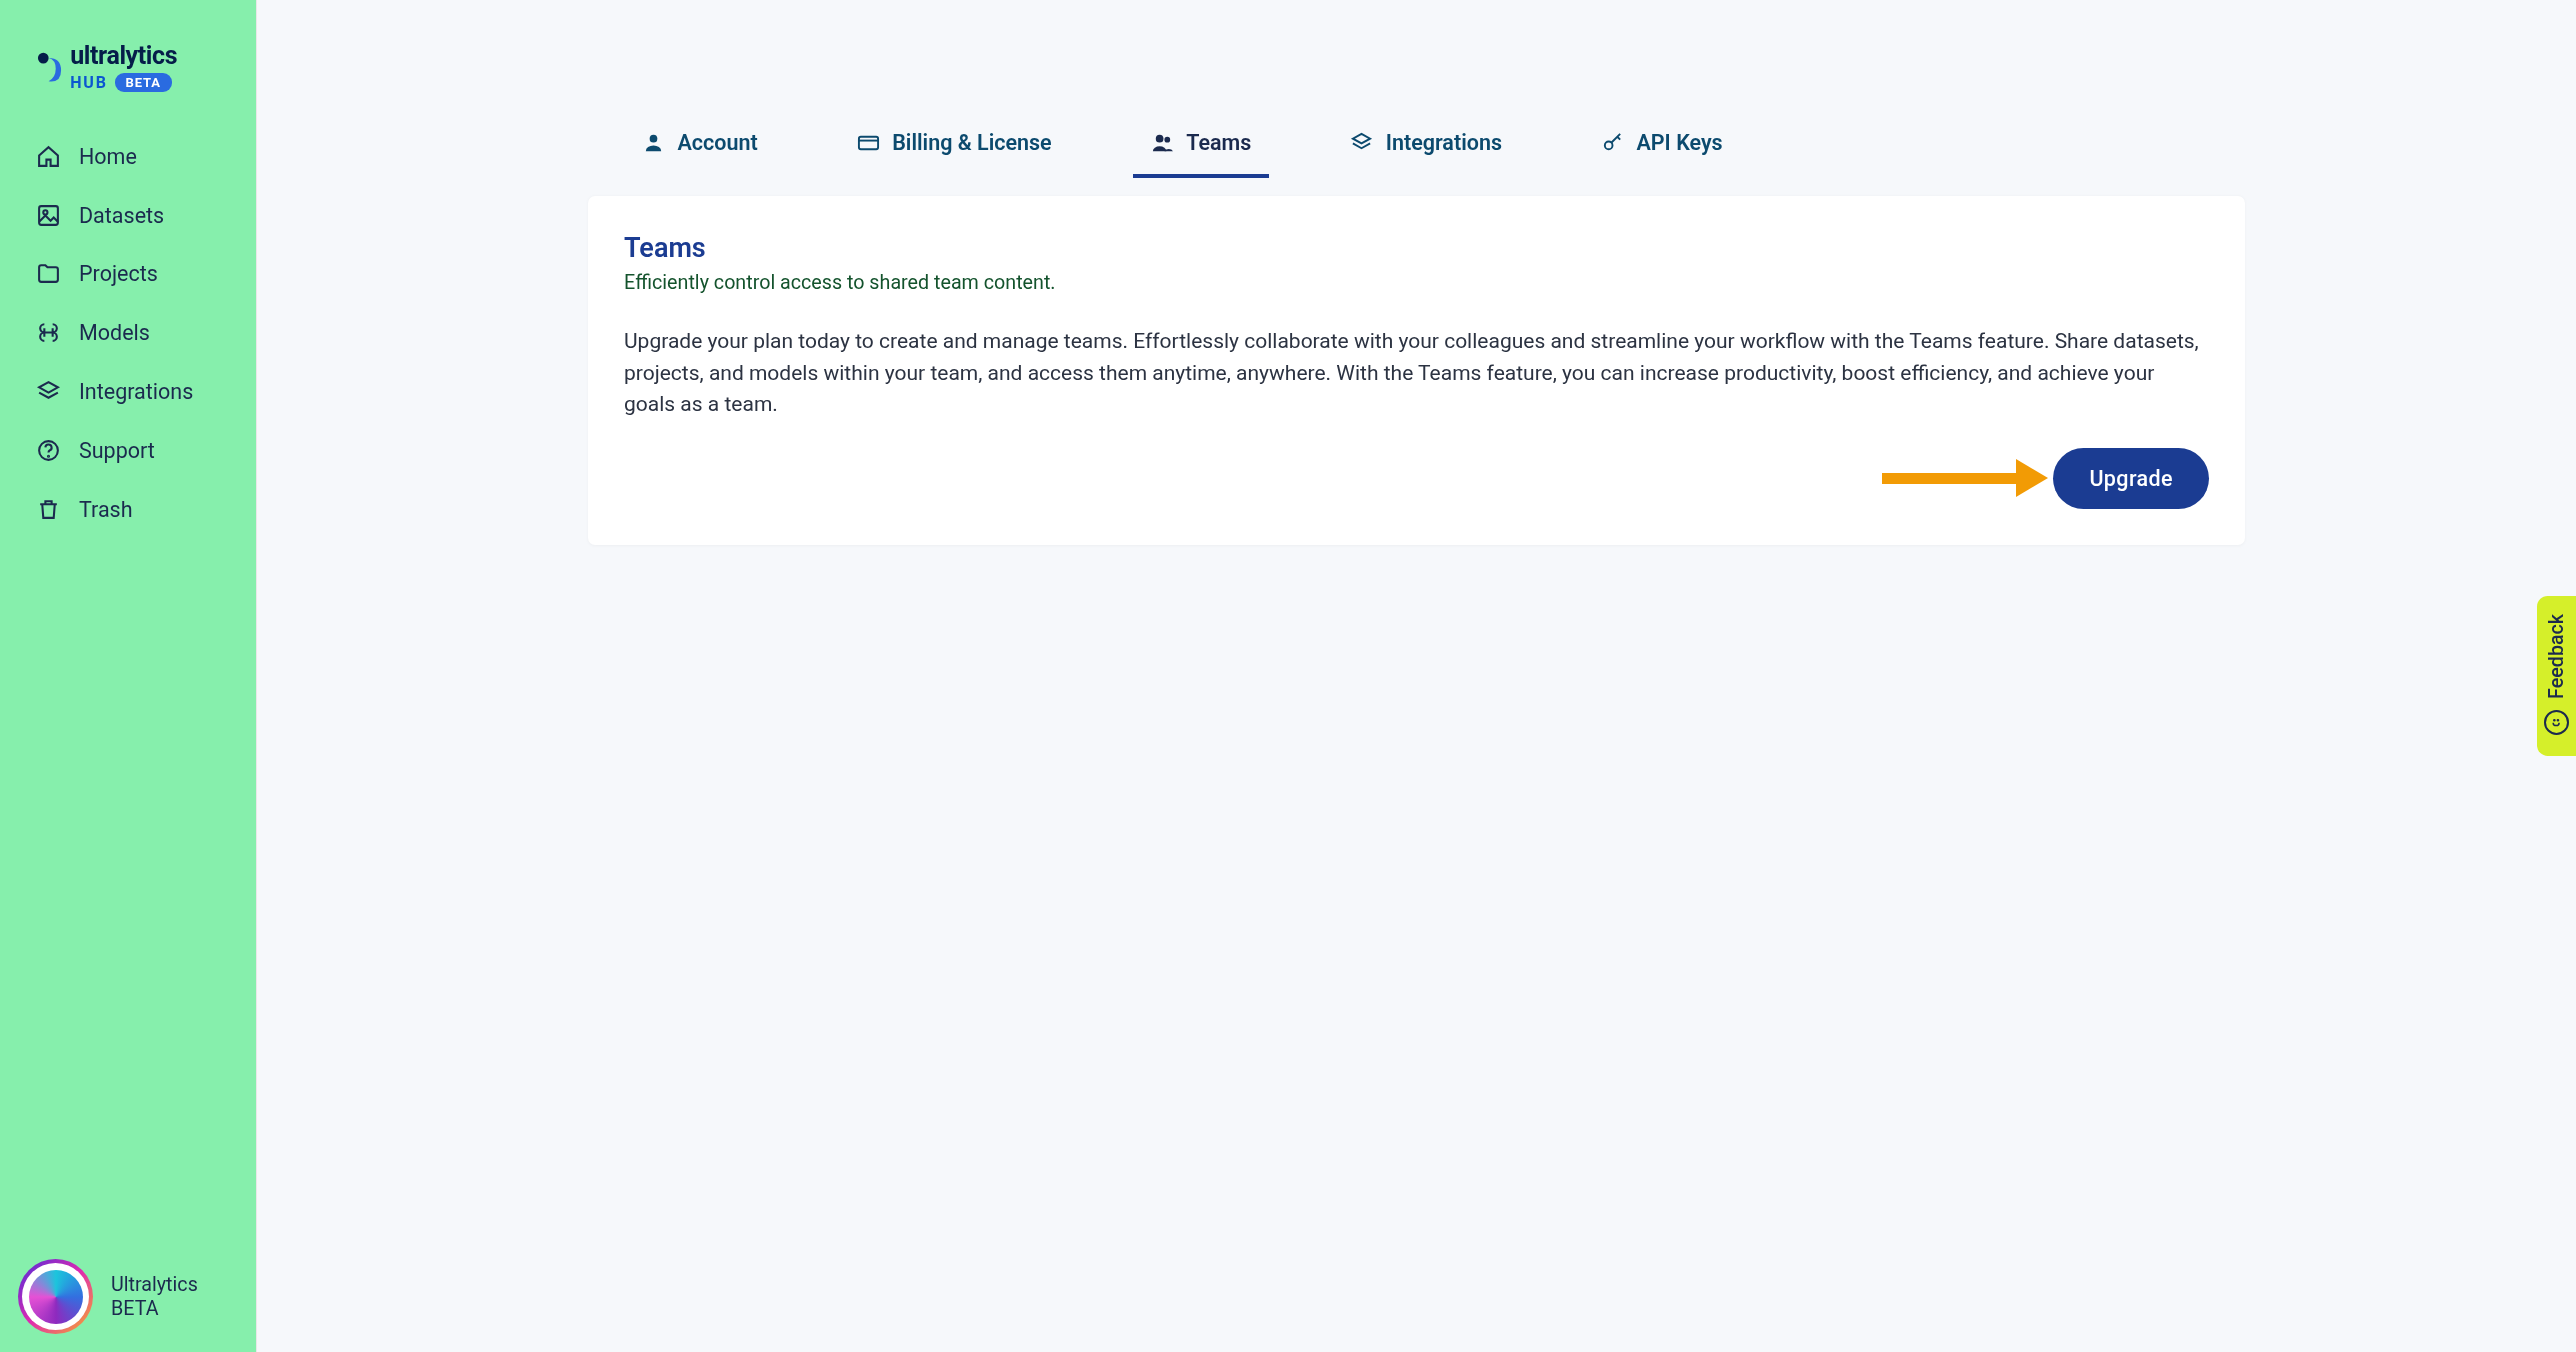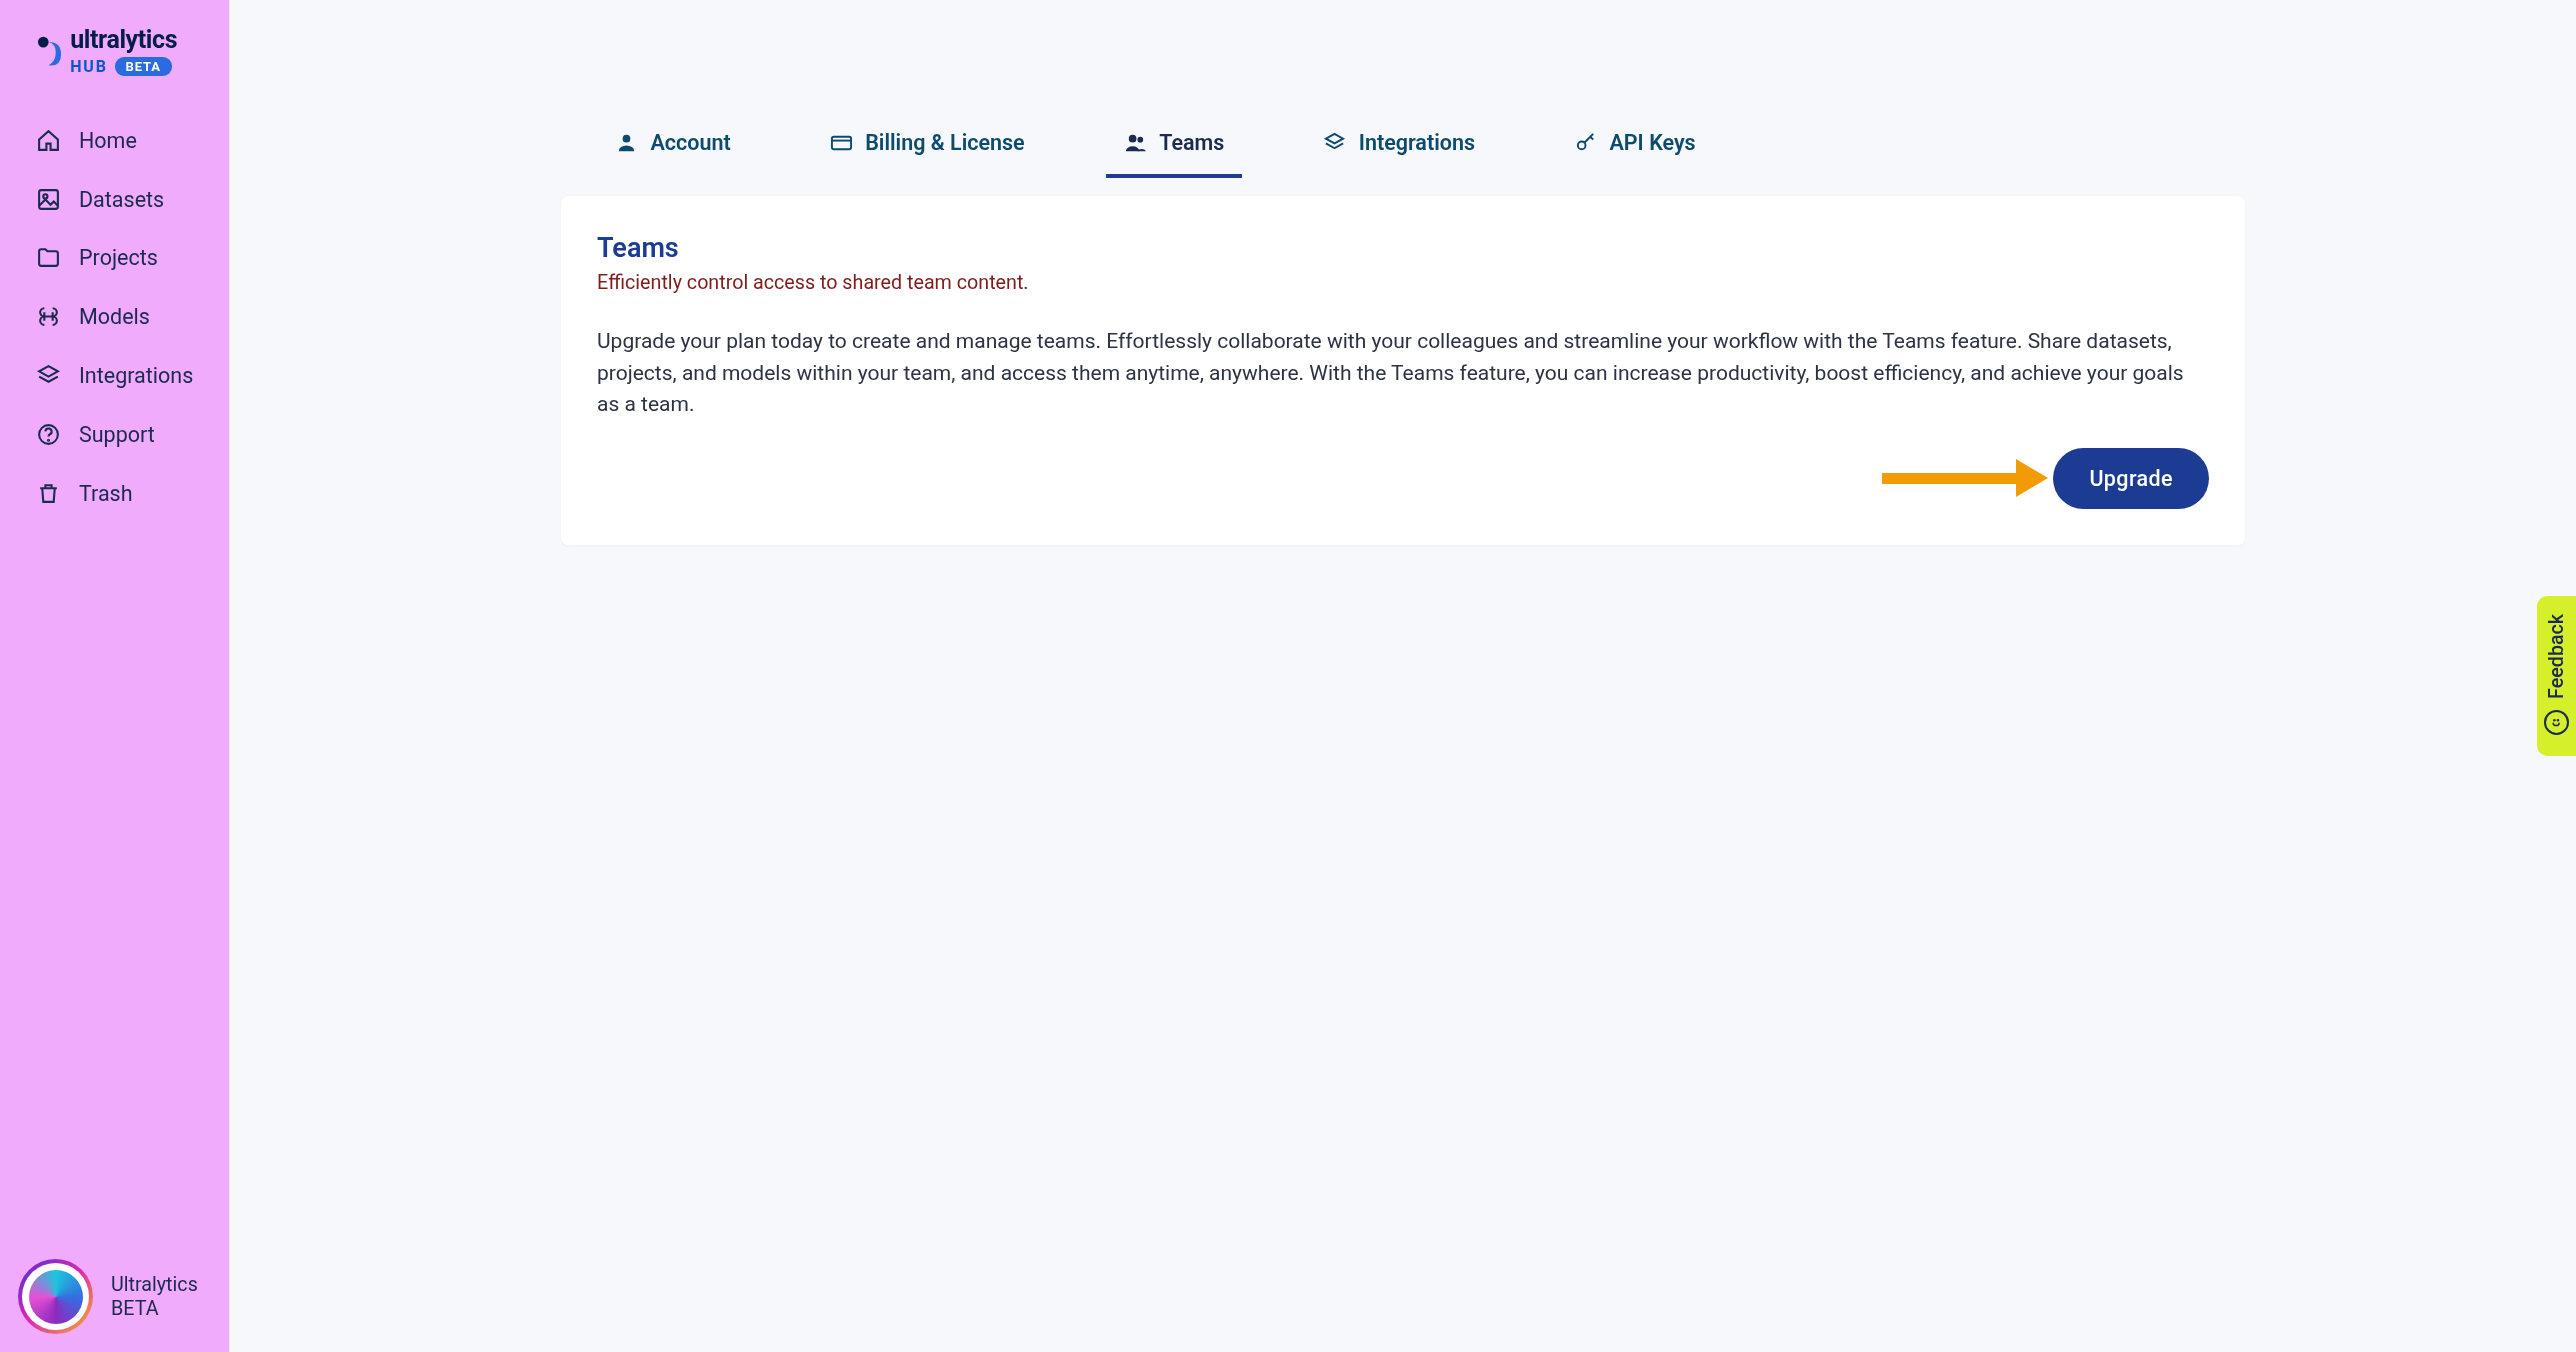--- a/index.html
+++ b/index.html
@@ -8,26 +8,26 @@
     box-sizing: border-box;
     font-family: -apple-system, BlinkMacSystemFont, 'Segoe UI', Roboto, Arial, sans-serif;
   }
   body {
     display: flex;
     width: 2576px;
     height: 1352px;
     background: #f6f8fb;
   }
   .sidebar {
-    width: 230px;
-    background: #f0abfc;
+    width: 257px;
+    background: #86efac;
     border-right: 0.9px solid #e8e8e8;
     display: flex;
     flex-direction: column;
-    padding-top: 18px;
+    padding-top: 34px;
     position: relative;
   }
   .logo-container {
     padding: 9px 36px 36px 36px;
   }
   .logo {
     display: flex;
     align-items: center;
     gap: 7.2px;
   }
@@ -209,21 +209,21 @@
     box-shadow: 0 0.9px 3.6px rgba(0,0,0,0.04);
     display: flex;
     flex-direction: column;
   }
   .card-title {
     color: #1b3c92;
     font-size: 27px;
     font-weight: 600;
   }
   .card-subtitle {
-    color: #7f1d1d;
+    color: #14532d;
     font-size: 19.7px;
     margin-top: 7.2px;
   }
   .card-body {
     color: #2c3342;
     font-size: 21px;
     margin-top: 32px;
     line-height: 1.5;
   }
   .card-actions {

